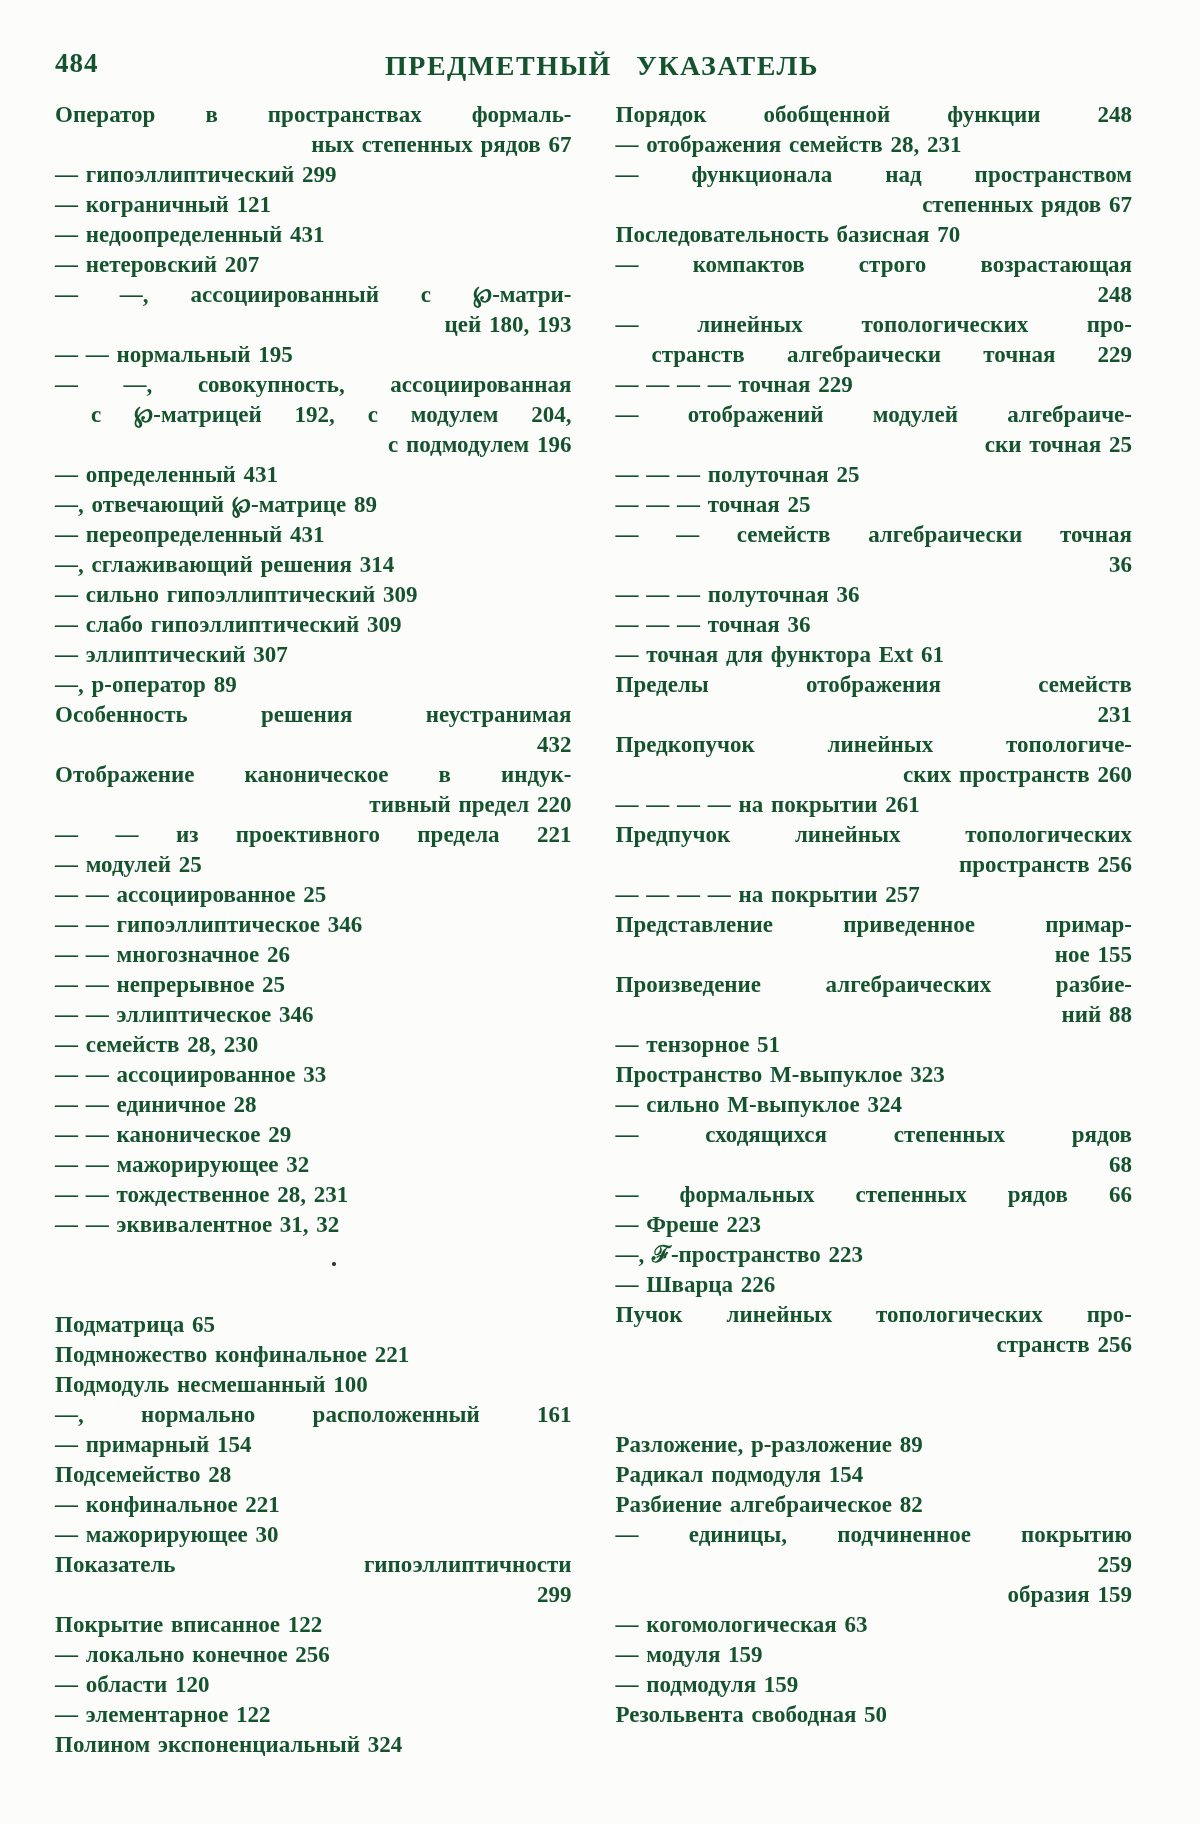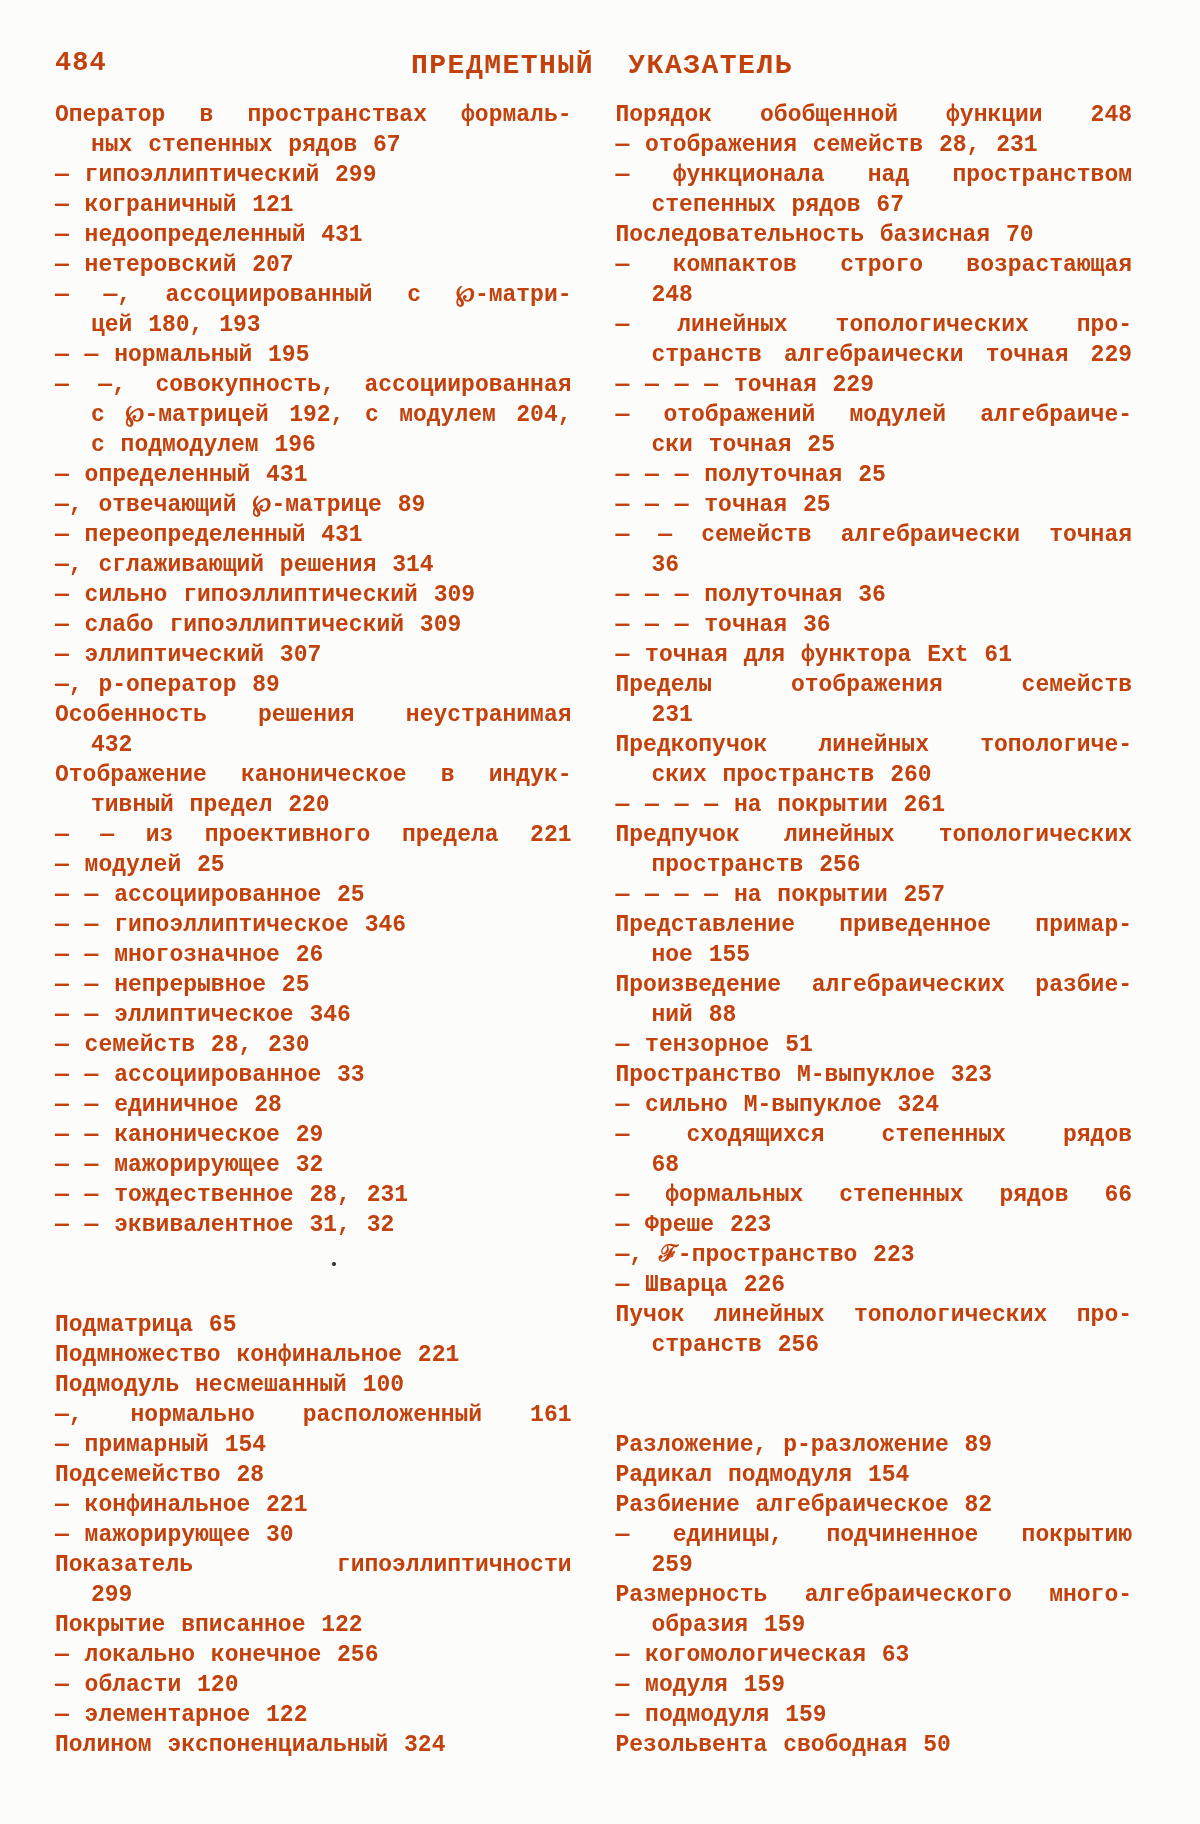--- a/index.html
+++ b/index.html
@@ -2,22 +2,22 @@
 <html><head>
 <meta charset="utf-8">
 <style>
   html, body { margin: 0; padding: 0; background: #e8e8e6; }
   #page {
     position: relative;
     width: 1200px;
     height: 1824px;
     margin: 0 auto;
     background: #fcfcfa;
-    color: #c2410c;
-    font-family: Liberation Mono, monospace;
+    color: #14532d;
+    font-family: Liberation Serif, serif;
     font-weight: 700;
     overflow: hidden;
   }
   #header {
     position: absolute;
     top: 48px;
     left: 55px;
     right: 51px;
     height: 34px;
   }
@@ -51,21 +51,21 @@
     font-size: 23px;
     line-height: 30px;
     white-space: nowrap;
     word-spacing: 2px;
   }
   .line.just {
     white-space: normal;
     text-align: justify;
     text-align-last: justify;
   }
-  .line.ind { padding-left: 36px; }
+  .line.ind { padding-left: 36px; text-align: right; }
   .line.gap { margin-top: 70px; }
   #scan-speck {
     position: absolute;
     left: 332px;
     top: 1262px;
     width: 4px;
     height: 4px;
     border-radius: 50%;
     background: #2a2a28;
   }
@@ -176,21 +176,20 @@
         <div class="line">— Фреше 223</div>
         <div class="line">—, ℱ-пространство 223</div>
         <div class="line">— Шварца 226</div>
         <div class="line just">Пучок линейных топологических про-</div>
         <div class="line ind">странств 256</div>
         <div class="line gap">Разложение, p-разложение 89</div>
         <div class="line">Радикал подмодуля 154</div>
         <div class="line">Разбиение алгебраическое 82</div>
         <div class="line just">— единицы, подчиненное покрытию</div>
         <div class="line ind">259</div>
-        <div class="line just">Размерность алгебраического много-</div>
         <div class="line ind">образия 159</div>
         <div class="line">— когомологическая 63</div>
         <div class="line">— модуля 159</div>
         <div class="line">— подмодуля 159</div>
         <div class="line">Резольвента свободная 50</div>
       </div>
   </div>
   <div id="scan-speck"></div>
 </div>
 

